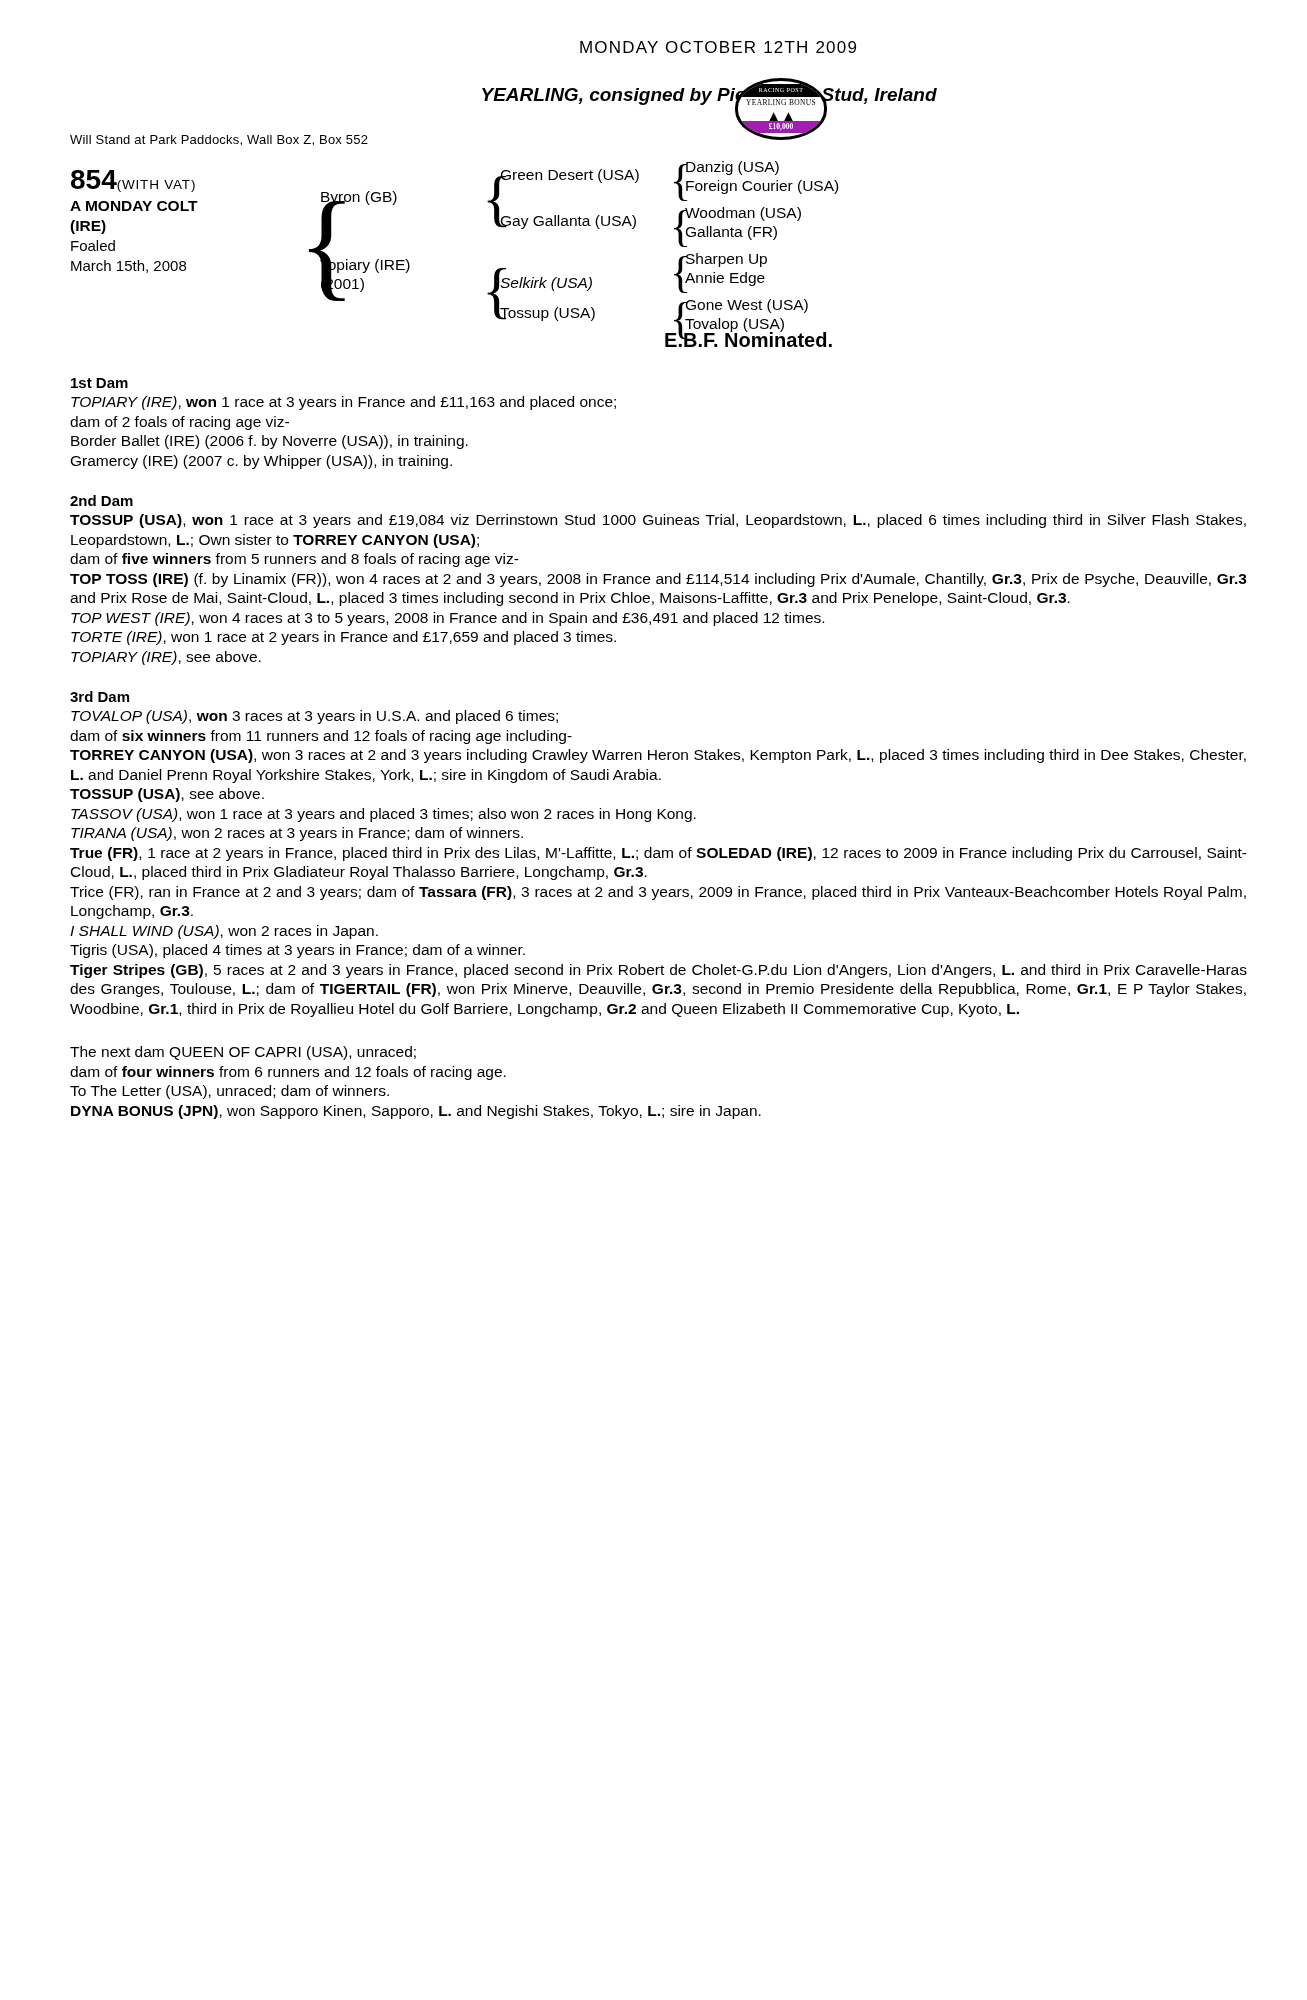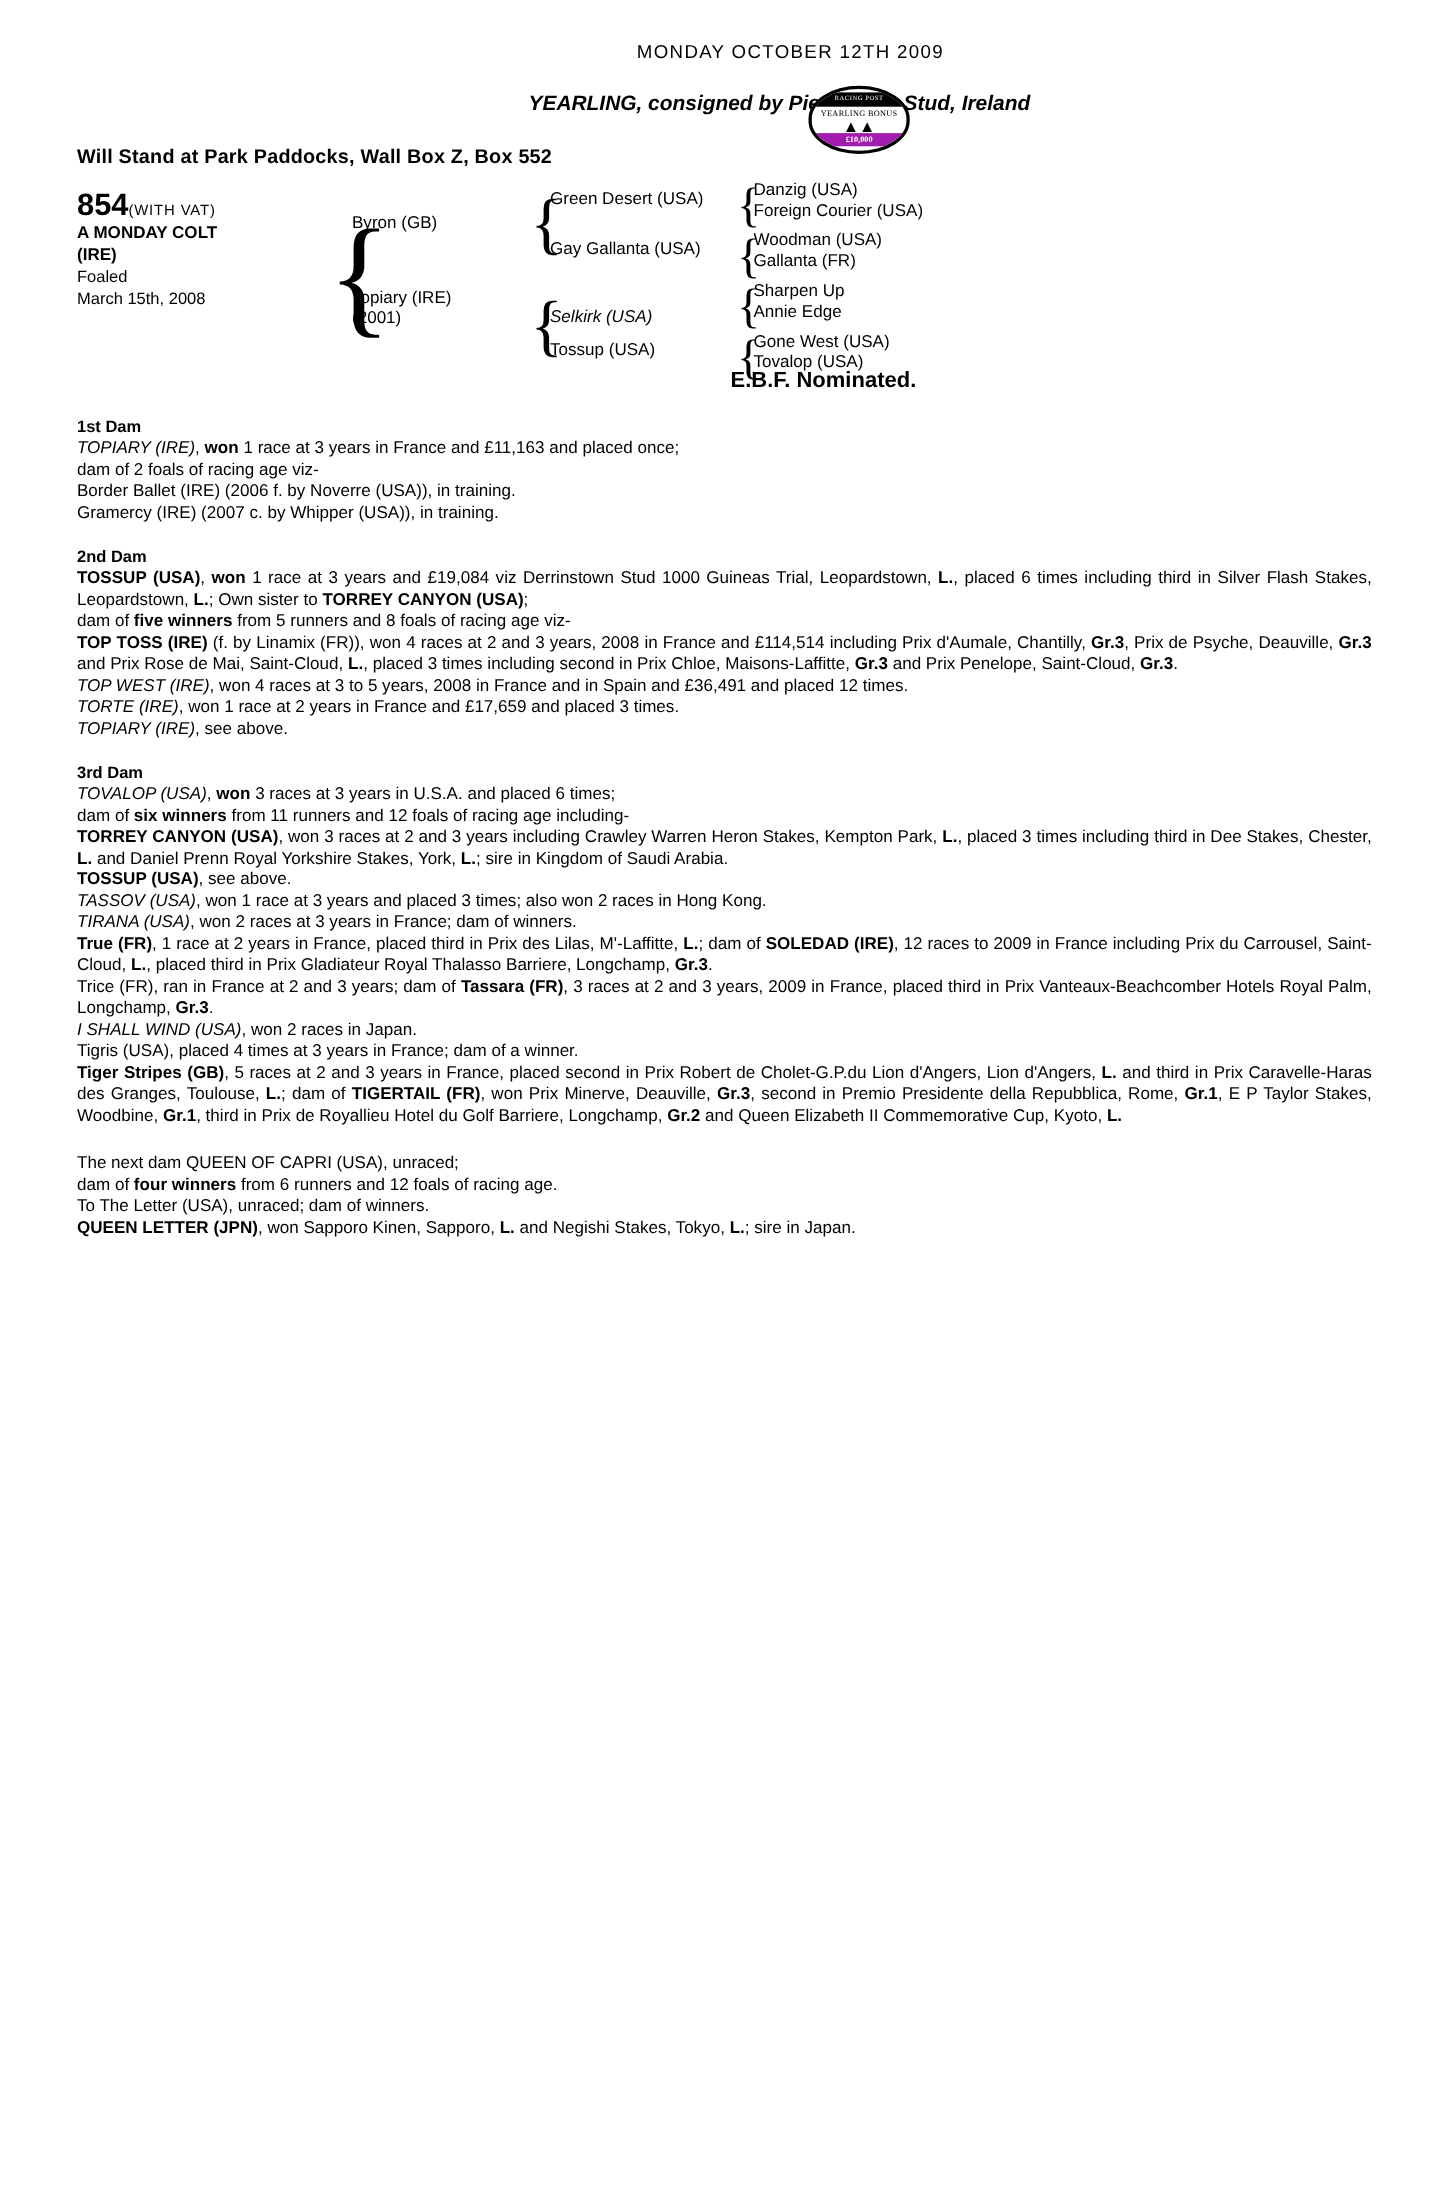--- a/index.html
+++ b/index.html
@@ -27,22 +27,22 @@
     margin: 8px 0 0 120px;
   }
   .consign-line {
     text-align: center;
     font-size: 19px;
     font-style: italic;
     font-weight: bold;
     margin: 26px 0 0 100px;
   }
   .standline {
-    font-size: 18px;
-    font-weight: bold;
+    font-size: 13px;
+    font-weight: normal;
     margin: 26px 0 0 0;
     letter-spacing: 0.2px;
   }
 
   
   .badge {
     position: absolute;
     left: 735px;
     top: 78px;
     width: 92px;
@@ -327,17 +327,17 @@
         <p class="t i2">Tigris (USA), placed 4 times at 3 years in France; dam of a winner.</p>
         <p class="t i3"><b>Tiger Stripes (GB)</b>, 5 races at 2 and 3 years in France, placed second in Prix Robert de Cholet-G.P.du Lion d'Angers, Lion d'Angers, <b>L.</b> and third in Prix Caravelle-Haras des Granges, Toulouse, <b>L.</b>; dam of <b>TIGERTAIL (FR)</b>, won Prix Minerve, Deauville, <b>Gr.3</b>, second in Premio Presidente della Repubblica, Rome, <b>Gr.1</b>, E P Taylor Stakes, Woodbine, <b>Gr.1</b>, third in Prix de Royallieu Hotel du Golf Barriere, Longchamp, <b>Gr.2</b> and Queen Elizabeth II Commemorative Cup, Kyoto, <b>L.</b></p>
       </div>
   </div>
 
   <div class="sect nextdam">
     <div>
         <p class="t i1">The next dam QUEEN OF CAPRI (USA), unraced;</p>
         <p class="t i1">dam of <b>four winners</b> from 6 runners and 12 foals of racing age.</p>
         <p class="t i2">To The Letter (USA), unraced; dam of winners.</p>
-        <p class="t i3"><b>QUEEN LETTER (JPN)</b>, won Sapporo Kinen, Sapporo, <b>L.</b> and Negishi Stakes, Tokyo, <b>L.</b>; sire in Japan.</p>
+        <p class="t i3"><b>DYNA BONUS (JPN)</b>, won Sapporo Kinen, Sapporo, <b>L.</b> and Negishi Stakes, Tokyo, <b>L.</b>; sire in Japan.</p>
       </div>
   </div>
 
 </div>
 
 </body></html>

